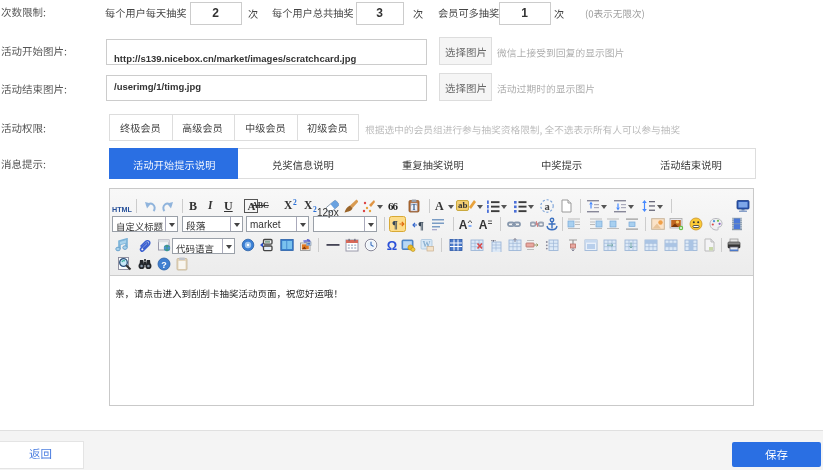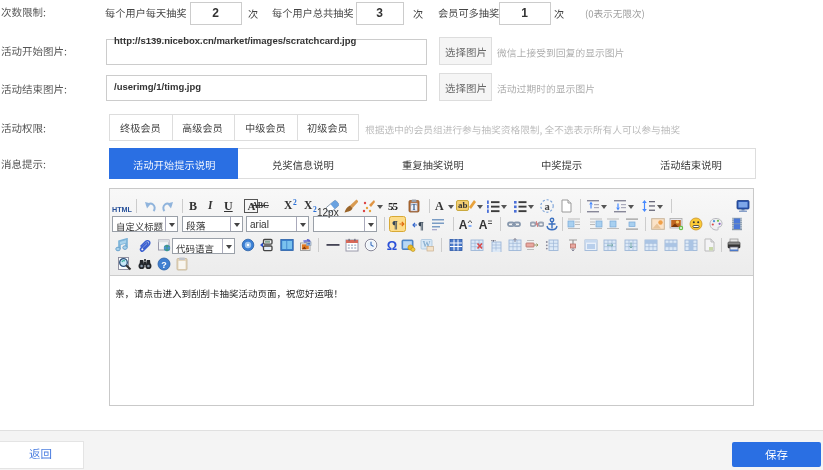--- a/index.html
+++ b/index.html
@@ -27,21 +27,21 @@
 <div style="position:absolute;left:554.0px;top:5.9px;width:10.2px;height:11.4px"><svg width="10.2" height="11.4" viewBox="0 0 10.2 11.4" xmlns="http://www.w3.org/2000/svg">
       <path d="M0.6 1.7C1.3 2.1 2.1 2.7 2.5 3.1L3 2.5C2.6 2 1.7 1.5 1 1.1ZM0.4 8.2 1.1 8.8C1.8 7.8 2.5 6.7 3.1 5.6L2.5 5.1C1.9 6.2 1 7.5 0.4 8.2ZM4.6 0.4C4.3 2 3.7 3.6 2.9 4.6C3.2 4.7 3.5 4.9 3.7 5.1C4.1 4.5 4.5 3.7 4.8 2.9H8.5C8.3 3.6 8 4.4 7.8 4.9C8 4.9 8.3 5.1 8.4 5.2C8.8 4.5 9.2 3.4 9.5 2.4L8.9 2.1L8.8 2.1H5C5.2 1.6 5.3 1.1 5.4 0.6ZM5.8 3.4V4C5.8 5.5 5.6 7.7 2.4 9.2C2.6 9.4 2.9 9.6 3 9.8C5 8.8 5.9 7.5 6.3 6.3C6.9 7.9 7.8 9.1 9.3 9.7C9.4 9.5 9.6 9.2 9.8 9C8 8.4 7.1 6.8 6.6 4.8C6.6 4.5 6.6 4.3 6.6 4V3.4Z" fill="#444"></path>
     </svg></div>
 <div style="position:absolute;left:585.0px;top:6.2px;width:59.8px;height:10.8px"><svg width="59.8" height="10.8" viewBox="0 0 59.8 10.8" xmlns="http://www.w3.org/2000/svg">
       <path d="M2.3 10.3 2.8 10.1C2 8.7 1.6 7.1 1.6 5.5C1.6 3.8 2 2.2 2.8 0.8L2.3 0.6C1.4 2 0.9 3.6 0.9 5.5C0.9 7.4 1.4 8.9 2.3 10.3ZM5.9 8.6C7.2 8.6 8.1 7.4 8.1 4.9C8.1 2.5 7.2 1.3 5.9 1.3C4.6 1.3 3.7 2.5 3.7 4.9C3.7 7.4 4.6 8.6 5.9 8.6ZM5.9 7.9C5.1 7.9 4.6 7 4.6 4.9C4.6 2.9 5.1 2 5.9 2C6.7 2 7.3 2.9 7.3 4.9C7.3 7 6.7 7.9 5.9 7.9ZM11 9.2C11.2 9.1 11.6 8.9 14.2 8.1C14.2 7.9 14.2 7.7 14.1 7.4L11.8 8.2V6C12.4 5.6 12.9 5.2 13.3 4.8C14 6.8 15.4 8.2 17.4 8.9C17.5 8.7 17.7 8.4 17.9 8.3C16.9 8 16.1 7.5 15.4 6.9C16 6.5 16.7 6 17.3 5.5L16.7 5.1C16.3 5.5 15.6 6.1 15 6.5C14.6 6 14.3 5.4 14 4.8H17.5V4.1H13.7V3.3H16.8V2.7H13.7V1.9H17.2V1.2H13.7V0.4H13V1.2H9.6V1.9H13V2.7H10.1V3.3H13V4.1H9.2V4.8H12.4C11.5 5.6 10.1 6.3 8.9 6.7C9.1 6.8 9.3 7.1 9.4 7.3C9.9 7.1 10.5 6.8 11 6.5V7.9C11 8.3 10.8 8.5 10.7 8.6C10.8 8.7 10.9 9 11 9.2ZM20.4 5.1C20 6.2 19.3 7.2 18.5 7.9C18.7 8 19 8.2 19.2 8.3C19.9 7.6 20.7 6.5 21.2 5.3ZM24.7 5.4C25.4 6.3 26.2 7.5 26.4 8.4L27.1 8C26.9 7.2 26.1 6 25.4 5.1ZM19.6 1.1V1.8H26.4V1.1ZM18.7 3.4V4.1H22.6V8.3C22.6 8.4 22.5 8.5 22.4 8.5C22.2 8.5 21.6 8.5 20.9 8.4C21 8.7 21.1 9 21.2 9.2C22 9.2 22.6 9.2 22.9 9.1C23.3 9 23.4 8.7 23.4 8.3V4.1H27.2V3.4ZM28.9 1V1.7H32.1C32 2.4 32 3.1 31.9 3.9H28.3V4.6H31.7C31.4 6.2 30.4 7.8 28.1 8.6C28.3 8.8 28.5 9 28.6 9.2C31.1 8.2 32.1 6.5 32.5 4.6H32.7V7.9C32.7 8.7 32.9 9 33.9 9C34.1 9 35.5 9 35.7 9C36.7 9 36.9 8.6 37 7.1C36.8 7 36.5 6.9 36.3 6.7C36.2 8.1 36.2 8.3 35.7 8.3C35.4 8.3 34.2 8.3 34 8.3C33.5 8.3 33.4 8.2 33.4 7.9V4.6H36.9V3.9H32.6C32.7 3.1 32.8 2.4 32.8 1.7H36.4V1ZM38.3 0.8V9.2H38.9V1.4H40.3C40.1 2.1 39.8 2.9 39.5 3.6C40.2 4.4 40.4 5 40.4 5.6C40.4 5.9 40.3 6.1 40.2 6.2C40.1 6.3 40 6.3 39.9 6.3C39.7 6.3 39.6 6.3 39.3 6.3C39.4 6.5 39.5 6.8 39.5 6.9C39.7 7 40 7 40.2 6.9C40.4 6.9 40.5 6.8 40.7 6.7C40.9 6.5 41 6.1 41 5.6C41 5 40.9 4.3 40.2 3.5C40.5 2.8 40.9 1.8 41.1 1L40.7 0.7L40.6 0.8ZM45.2 3.2V4.4H42.3V3.2ZM45.2 2.6H42.3V1.4H45.2ZM41.6 9.2C41.8 9.1 42.1 9 44.1 8.4C44 8.3 44 8 44 7.8L42.3 8.2V5H43.2C43.7 6.9 44.6 8.4 46.1 9.1C46.3 8.9 46.5 8.7 46.6 8.5C45.9 8.2 45.2 7.7 44.8 7C45.3 6.7 45.9 6.2 46.4 5.8L46 5.3C45.6 5.7 45 6.1 44.5 6.5C44.2 6 44 5.5 43.9 5H45.8V0.8H41.6V7.9C41.6 8.3 41.4 8.5 41.3 8.6C41.4 8.8 41.5 9.1 41.6 9.2ZM47.5 1.6C48.2 1.9 49 2.5 49.4 2.9L49.8 2.3C49.4 1.9 48.6 1.4 48 1ZM47.4 7.7 48 8.2C48.6 7.4 49.4 6.3 49.9 5.3L49.4 4.8C48.7 5.9 47.9 7 47.4 7.7ZM51.3 0.4C51 1.9 50.5 3.4 49.7 4.4C49.9 4.4 50.3 4.6 50.4 4.8C50.8 4.2 51.2 3.5 51.5 2.7H55C54.8 3.4 54.5 4.1 54.3 4.6C54.5 4.7 54.8 4.8 54.9 4.9C55.2 4.2 55.7 3.2 55.9 2.3L55.4 2L55.2 2H51.7C51.9 1.5 52 1 52.1 0.5ZM52.4 3.2V3.8C52.4 5.2 52.2 7.3 49.3 8.7C49.5 8.8 49.7 9.1 49.8 9.3C51.7 8.3 52.6 7.1 52.9 5.9C53.5 7.4 54.3 8.6 55.7 9.1C55.8 9 56 8.7 56.2 8.5C54.5 7.9 53.6 6.4 53.2 4.5C53.2 4.3 53.2 4 53.2 3.8V3.2ZM57.5 10.3C58.4 8.9 58.9 7.4 58.9 5.5C58.9 3.6 58.4 2 57.5 0.6L57 0.8C57.8 2.2 58.2 3.8 58.2 5.5C58.2 7.1 57.8 8.7 57 10.1Z" fill="#999"></path>
     </svg></div>
 <div style="position:absolute;left:1.0px;top:43.7px;width:65.9px;height:11.8px"><svg width="65.9" height="11.8" viewBox="0 0 65.9 11.8" xmlns="http://www.w3.org/2000/svg">
       <path d="M1 1.1C1.6 1.5 2.5 2 2.9 2.3L3.4 1.6C2.9 1.3 2 0.9 1.4 0.6ZM0.4 4C1.1 4.3 2 4.9 2.4 5.1L2.8 4.5C2.4 4.2 1.5 3.7 0.9 3.4ZM0.7 9.4 1.4 9.9C2 9 2.7 7.7 3.3 6.5L2.7 6C2.1 7.2 1.2 8.6 0.7 9.4ZM3.4 3.5V4.3H6.4V6H4.1V10.1H4.9V9.6H8.6V10H9.4V6H7.1V4.3H10V3.5H7.1V1.7C8.1 1.5 8.9 1.3 9.6 1.1L9 0.5C7.8 0.9 5.7 1.2 3.9 1.4C3.9 1.6 4 1.9 4.1 2.1C4.8 2 5.6 1.9 6.4 1.8V3.5ZM4.9 8.9V6.7H8.6V8.9ZM11.4 1.3V2H15.5V1.3ZM17.4 0.6C17.4 1.3 17.4 2.1 17.3 2.8H15.8V3.6H17.3C17.2 6 16.7 8.2 15.3 9.5C15.5 9.6 15.8 9.9 15.9 10.1C17.5 8.6 17.9 6.2 18.1 3.6H19.6C19.5 7.3 19.4 8.7 19.1 9C19 9.2 18.9 9.2 18.7 9.2C18.5 9.2 17.9 9.2 17.3 9.1C17.5 9.4 17.5 9.7 17.6 9.9C18.1 10 18.7 10 19 9.9C19.4 9.9 19.6 9.8 19.8 9.5C20.1 9.1 20.3 7.6 20.4 3.2C20.4 3.1 20.4 2.8 20.4 2.8H18.1C18.1 2.1 18.1 1.3 18.1 0.6ZM11.4 8.8 11.4 8.8V8.8C11.7 8.6 12.1 8.5 15 7.9L15.2 8.6L15.9 8.3C15.7 7.6 15.2 6.4 14.8 5.4L14.2 5.6C14.4 6.1 14.6 6.7 14.8 7.2L12.3 7.7C12.7 6.8 13.1 5.6 13.3 4.5H15.7V3.8H11.1V4.5H12.5C12.3 5.7 11.8 7 11.7 7.3C11.5 7.7 11.4 8 11.2 8.1C11.3 8.2 11.4 8.6 11.4 8.8ZM27.8 1.9V4.9H24.9V4.4V1.9ZM21.5 4.9V5.6H24C23.9 7 23.3 8.5 21.6 9.5C21.8 9.7 22.1 9.9 22.2 10.1C24.1 8.9 24.7 7.3 24.8 5.6H27.8V10.1H28.6V5.6H31V4.9H28.6V1.9H30.6V1.1H21.9V1.9H24.1V4.4L24.1 4.9ZM36.4 5.8V10.1H37.1V9.6H40.2V10.1H41V5.8ZM37.1 8.9V6.5H40.2V8.9ZM36 5C36.3 4.8 36.8 4.8 40.7 4.5C40.8 4.8 40.9 5 41 5.2L41.7 4.9C41.3 4.1 40.6 2.9 39.9 1.9L39.3 2.2C39.6 2.7 40 3.3 40.3 3.8L36.9 4C37.6 3.1 38.3 1.9 38.9 0.6L38.1 0.4C37.6 1.7 36.7 3.1 36.4 3.5C36.2 3.9 35.9 4.2 35.7 4.2C35.8 4.4 36 4.8 36 5ZM33.6 3.3H34.8C34.7 4.7 34.5 5.8 34.1 6.7C33.7 6.4 33.4 6.1 33 5.9C33.2 5.1 33.4 4.2 33.6 3.3ZM32.2 6.2C32.7 6.5 33.3 7 33.8 7.4C33.3 8.4 32.7 9 31.9 9.4C32.1 9.6 32.3 9.9 32.4 10.1C33.2 9.6 33.8 8.9 34.3 7.9C34.7 8.3 35.1 8.7 35.3 9L35.8 8.4C35.5 8 35.1 7.6 34.7 7.2C35.2 6 35.5 4.5 35.6 2.6L35.1 2.6L35 2.6H33.8C33.9 1.9 34 1.2 34.1 0.5L33.4 0.5C33.3 1.1 33.2 1.8 33.1 2.6H32V3.3H32.9C32.7 4.4 32.4 5.4 32.2 6.2ZM45.9 6.3C46.8 6.5 47.8 6.9 48.4 7.2L48.8 6.6C48.2 6.3 47.1 6 46.3 5.8ZM44.9 7.6C46.3 7.8 48.2 8.2 49.2 8.6L49.5 8C48.5 7.7 46.7 7.3 45.3 7.1ZM42.9 0.9V10.1H43.6V9.6H50.8V10.1H51.6V0.9ZM43.6 8.9V1.6H50.8V8.9ZM46.3 1.8C45.8 2.7 44.9 3.5 44 4C44.2 4.1 44.5 4.4 44.6 4.5C44.9 4.3 45.2 4 45.5 3.7C45.9 4.1 46.2 4.4 46.7 4.7C45.8 5.1 44.8 5.4 43.8 5.6C44 5.8 44.1 6.1 44.2 6.2C45.2 6 46.3 5.6 47.3 5.1C48.2 5.6 49.2 5.9 50.2 6.1C50.3 5.9 50.5 5.7 50.6 5.5C49.7 5.4 48.8 5.1 48 4.7C48.8 4.2 49.4 3.6 49.9 2.9L49.4 2.6L49.3 2.6H46.6C46.7 2.4 46.9 2.2 47 2ZM46 3.3 46 3.3H48.8C48.4 3.7 47.9 4 47.3 4.4C46.8 4.1 46.3 3.7 46 3.3ZM54.4 0.7V4.2C54.4 6 54.2 8 52.9 9.5C53.1 9.6 53.4 9.9 53.5 10.1C54.5 9 54.9 7.8 55.1 6.4H59.5V10.1H60.4V5.6H55.2C55.2 5.1 55.2 4.7 55.2 4.2V3.9H62V3.1H59V0.4H58.2V3.1H55.2V0.7ZM64.5 5.1C64.8 5.1 65.2 4.9 65.2 4.4C65.2 4 64.8 3.7 64.5 3.7C64.1 3.7 63.8 4 63.8 4.4C63.8 4.9 64.1 5.1 64.5 5.1ZM64.5 9.4C64.8 9.4 65.2 9.1 65.2 8.7C65.2 8.2 64.8 7.9 64.5 7.9C64.1 7.9 63.8 8.2 63.8 8.7C63.8 9.1 64.1 9.4 64.5 9.4Z" fill="#555"></path>
     </svg></div>
 <div style="position:absolute;left:106px;top:39px;width:321px;height:26px;border:1px solid #ccc;background:#fff"></div>
-<div style="position:absolute;left:114px;top:34px;font:700 9.5px 'Liberation Sans',sans-serif;color:#333;line-height:14.2px;white-space:pre;letter-spacing:normal">http://s139.nicebox.cn/market/images/scratchcard.jpg</div>
+<div style="position:absolute;left:114px;top:52px;font:700 9.5px 'Liberation Sans',sans-serif;color:#333;line-height:14.2px;white-space:pre;letter-spacing:normal">http://s139.nicebox.cn/market/images/scratchcard.jpg</div>
 <div style="position:absolute;left:439px;top:37px;width:53px;height:28px;border:1px solid #ddd;background:#f5f5f5"></div>
 <div style="position:absolute;left:444.5px;top:44.7px;width:42.0px;height:11.8px"><svg width="42.0" height="11.8" viewBox="0 0 42.0 11.8" xmlns="http://www.w3.org/2000/svg">
       <path d="M0.6 1.2C1.2 1.7 2 2.5 2.3 3L2.9 2.5C2.6 2 1.9 1.3 1.2 0.8ZM4.7 0.7C4.4 1.7 4 2.6 3.4 3.2C3.6 3.3 3.9 3.5 4.1 3.6C4.3 3.3 4.6 3 4.8 2.6H6.3V4.1H3.4V4.8H5.3C5.1 6.2 4.7 7.2 3.1 7.7C3.2 7.9 3.5 8.2 3.6 8.4C5.3 7.7 5.8 6.5 6 4.8H7.1V7.2C7.1 8 7.3 8.3 8.1 8.3C8.3 8.3 9 8.3 9.1 8.3C9.8 8.3 10 7.9 10.1 6.6C9.8 6.5 9.5 6.4 9.4 6.3C9.3 7.4 9.3 7.5 9 7.5C8.9 7.5 8.3 7.5 8.2 7.5C7.9 7.5 7.9 7.5 7.9 7.2V4.8H10V4.1H7.1V2.6H9.5V1.9H7.1V0.5H6.3V1.9H5.1C5.2 1.6 5.3 1.2 5.4 0.9ZM2.6 4.5H0.6V5.2H1.9V8.4C1.4 8.6 0.9 9 0.5 9.4L1 10.1C1.6 9.4 2.2 8.9 2.6 8.9C2.8 8.9 3.1 9.2 3.5 9.4C4.2 9.8 5.1 10 6.3 10C7.3 10 9.1 9.9 9.9 9.8C9.9 9.6 10.1 9.2 10.1 9C9.1 9.1 7.5 9.2 6.3 9.2C5.2 9.2 4.3 9.1 3.7 8.8C3.2 8.5 2.9 8.2 2.6 8.2ZM12.4 0.4V2.5H11V3.3H12.4V5.5C11.8 5.7 11.3 5.8 10.9 5.9L11.1 6.7L12.4 6.3V9.1C12.4 9.3 12.3 9.3 12.2 9.3C12.1 9.3 11.6 9.3 11.2 9.3C11.3 9.5 11.4 9.8 11.4 10C12.1 10 12.5 10 12.8 9.9C13 9.8 13.1 9.5 13.1 9.1V6L14.3 5.6L14.2 4.9L13.1 5.3V3.3H14.4V2.5H13.1V0.4ZM18.9 1.7C18.6 2.2 18 2.7 17.5 3.1C16.9 2.7 16.4 2.2 16.1 1.7ZM14.7 1V1.7H15.3C15.7 2.4 16.2 3 16.8 3.5C16 4 15.1 4.4 14.2 4.6C14.4 4.8 14.5 5.1 14.6 5.2C15.6 5 16.6 4.5 17.4 4C18.2 4.6 19.2 5 20.2 5.3C20.3 5.1 20.6 4.8 20.7 4.6C19.7 4.4 18.8 4 18.1 3.5C18.9 2.9 19.6 2.1 20 1.2L19.6 0.9L19.4 1ZM17 4.9V5.8H14.9V6.6H17V7.6H14.3V8.3H17V10.1H17.8V8.3H20.5V7.6H17.8V6.6H19.8V5.8H17.8V4.9ZM24.9 6.3C25.8 6.5 26.8 6.9 27.4 7.2L27.8 6.6C27.2 6.3 26.1 6 25.3 5.8ZM23.9 7.6C25.3 7.8 27.2 8.2 28.2 8.6L28.5 8C27.5 7.7 25.7 7.3 24.3 7.1ZM21.9 0.9V10.1H22.6V9.6H29.8V10.1H30.6V0.9ZM22.6 8.9V1.6H29.8V8.9ZM25.3 1.8C24.8 2.7 23.9 3.5 23 4C23.2 4.1 23.5 4.4 23.6 4.5C23.9 4.3 24.2 4 24.5 3.7C24.9 4.1 25.2 4.4 25.7 4.7C24.8 5.1 23.8 5.4 22.8 5.6C23 5.8 23.1 6.1 23.2 6.2C24.2 6 25.3 5.6 26.3 5.1C27.2 5.6 28.2 5.9 29.2 6.1C29.3 5.9 29.5 5.7 29.6 5.5C28.7 5.4 27.8 5.1 27 4.7C27.8 4.2 28.4 3.6 28.9 2.9L28.4 2.6L28.3 2.6H25.6C25.7 2.4 25.9 2.2 26 2ZM25 3.3 25 3.3H27.8C27.4 3.7 26.9 4 26.3 4.4C25.8 4.1 25.3 3.7 25 3.3ZM33.4 0.7V4.2C33.4 6 33.2 8 31.9 9.5C32.1 9.6 32.4 9.9 32.5 10.1C33.5 9 33.9 7.8 34.1 6.4H38.5V10.1H39.4V5.6H34.2C34.2 5.1 34.2 4.7 34.2 4.2V3.9H41V3.1H38V0.4H37.2V3.1H34.2V0.7Z" fill="#666"></path>
     </svg></div>
 <div style="position:absolute;left:497.0px;top:45.1px;width:127.4px;height:11.0px"><svg width="127.4" height="11.0" viewBox="0 0 127.4 11.0" xmlns="http://www.w3.org/2000/svg">
       <path d="M1.9 0.4C1.6 1 0.9 1.8 0.3 2.3C0.4 2.5 0.6 2.7 0.7 2.9C1.4 2.3 2.1 1.4 2.6 0.6ZM3.2 5.5V6.6C3.2 7.3 3.1 8.2 2.5 8.9C2.6 9 2.9 9.2 2.9 9.4C3.7 8.6 3.8 7.5 3.8 6.7V6.1H5.1V7.2C5.1 7.6 5 7.8 4.9 7.8C4.9 8 5.1 8.3 5.1 8.5C5.3 8.3 5.5 8.1 6.7 7.3C6.6 7.2 6.5 6.9 6.5 6.8L5.7 7.2V5.5ZM7.2 3.1H8.4C8.3 4.3 8.1 5.3 7.7 6.2C7.4 5.4 7.3 4.4 7.1 3.4ZM2.8 4.3V4.9H6V4.8C6.2 4.9 6.3 5.1 6.4 5.2C6.5 5 6.6 4.8 6.7 4.5C6.9 5.4 7.1 6.2 7.4 7C6.9 7.8 6.4 8.4 5.6 8.9C5.7 9 5.9 9.3 6 9.4C6.7 9 7.3 8.4 7.7 7.7C8 8.4 8.5 9 9 9.4C9.1 9.2 9.3 8.9 9.5 8.8C8.9 8.4 8.4 7.8 8.1 7C8.6 5.9 8.9 4.6 9.1 3.1H9.4V2.4H7.4C7.5 1.8 7.6 1.2 7.7 0.5L7 0.4C6.8 1.9 6.6 3.4 6 4.4V4.3ZM3 1.2V3.5H6V1.2H5.5V2.9H4.8V0.4H4.2V2.9H3.5V1.2ZM2.1 2.4C1.7 3.4 0.9 4.4 0.2 5.1C0.3 5.3 0.5 5.6 0.6 5.8C0.9 5.5 1.2 5.2 1.4 4.8V9.4H2.1V3.8C2.4 3.4 2.6 3 2.8 2.6ZM13.5 3.4V4H18.3V3.4ZM13.5 4.8V5.4H18.3V4.8ZM12.8 2V2.6H19.1V2ZM15.1 0.6C15.4 1 15.7 1.6 15.8 2L16.5 1.7C16.3 1.3 16 0.8 15.7 0.4ZM13.4 6.2V9.4H14.1V9H17.7V9.4H18.4V6.2ZM14.1 8.4V6.9H17.7V8.4ZM12.3 0.4C11.8 1.9 11 3.4 10.1 4.3C10.2 4.5 10.5 4.9 10.5 5C10.8 4.7 11.2 4.2 11.5 3.8V9.4H12.1V2.6C12.5 2 12.7 1.3 13 0.6ZM23.8 0.5V8.2H20.1V8.9H28.9V8.2H24.6V4.3H28.2V3.6H24.6V0.5ZM33.9 2.4C34.2 2.8 34.4 3.3 34.6 3.7L35.2 3.4C35 3.1 34.7 2.6 34.4 2.2ZM31 0.4V2.4H29.8V3.1H31V5.2C30.5 5.4 30 5.5 29.7 5.6L29.9 6.3L31 6V8.5C31 8.7 30.9 8.7 30.8 8.7C30.7 8.7 30.3 8.7 30 8.7C30 8.9 30.1 9.2 30.2 9.4C30.7 9.4 31.1 9.4 31.3 9.2C31.6 9.1 31.7 8.9 31.7 8.5V5.7L32.6 5.4L32.5 4.7L31.7 5V3.1H32.6V2.4H31.7V0.4ZM35 0.6C35.1 0.8 35.3 1.1 35.4 1.4H33.2V2.1H38.5V1.4H36.2C36 1.1 35.8 0.8 35.6 0.5ZM36.9 2.2C36.8 2.6 36.4 3.3 36.1 3.7H32.8V4.4H38.7V3.7H36.8C37.1 3.3 37.4 2.8 37.6 2.4ZM36.9 6.1C36.7 6.7 36.4 7.2 36 7.6C35.4 7.3 34.9 7.1 34.3 7C34.5 6.7 34.7 6.4 34.9 6.1ZM33.3 7.3C34 7.5 34.7 7.7 35.3 8C34.7 8.4 33.7 8.6 32.5 8.8C32.7 8.9 32.8 9.2 32.8 9.4C34.3 9.2 35.3 8.9 36.1 8.3C36.9 8.7 37.6 9.1 38.1 9.4L38.6 8.9C38.1 8.5 37.4 8.2 36.7 7.9C37.1 7.4 37.4 6.8 37.6 6.1H38.8V5.4H35.3C35.5 5.1 35.6 4.8 35.7 4.5L35 4.4C34.9 4.7 34.7 5.1 34.5 5.4H32.7V6.1H34.2C33.9 6.5 33.6 6.9 33.3 7.3ZM47.2 0.4C45.6 0.7 42.5 1 40 1.1C40.1 1.2 40.2 1.5 40.2 1.7C42.7 1.6 45.8 1.4 47.7 1ZM43.4 1.7C43.7 2.2 43.9 2.8 43.9 3.2L44.6 3C44.6 2.6 44.3 2 44.1 1.6ZM46.8 1.5C46.6 2 46.2 2.7 45.9 3.2H41.6L42.1 3C42 2.7 41.7 2.1 41.5 1.7L40.8 1.9C41.1 2.3 41.4 2.9 41.5 3.2H39.9V5.2H40.6V3.9H47.6V5.2H48.3V3.2H46.6C46.9 2.8 47.3 2.3 47.5 1.8ZM46 5.7C45.5 6.4 44.9 6.9 44.1 7.4C43.3 6.9 42.7 6.3 42.2 5.7ZM41.1 5V5.7H41.5L41.4 5.7C41.9 6.5 42.6 7.2 43.4 7.7C42.3 8.2 41 8.5 39.7 8.7C39.9 8.9 40.1 9.2 40.1 9.4C41.6 9.1 42.9 8.8 44.1 8.2C45.2 8.8 46.6 9.2 48 9.4C48.1 9.2 48.3 8.9 48.5 8.7C47.1 8.5 45.9 8.2 44.8 7.7C45.8 7.1 46.6 6.3 47.1 5.3L46.6 4.9L46.5 5ZM55.3 1.2V7.2H56V1.2ZM57.2 0.5V8.3C57.2 8.4 57.2 8.5 57 8.5C56.8 8.5 56.3 8.5 55.7 8.5C55.8 8.7 56 9 56 9.2C56.7 9.2 57.2 9.2 57.5 9.1C57.8 8.9 57.9 8.7 57.9 8.3V0.5ZM49.6 8.2 49.8 8.9C51.1 8.7 52.9 8.3 54.7 8L54.6 7.3L52.6 7.7V6.2H54.5V5.5H52.6V4.5H51.9V5.5H50V6.2H51.9V7.8ZM50.2 4.3C50.4 4.2 50.8 4.2 53.8 3.9C54 4.1 54.1 4.3 54.2 4.5L54.7 4.1C54.4 3.6 53.8 2.7 53.3 2L52.7 2.3C53 2.6 53.2 3 53.4 3.3L50.9 3.5C51.3 3 51.7 2.3 52.1 1.7H54.7V1H49.7V1.7H51.3C50.9 2.4 50.5 3 50.4 3.2C50.2 3.4 50.1 3.6 49.9 3.6C50 3.8 50.1 4.2 50.2 4.3ZM62.5 3.7H64.9V6H62.5ZM61.8 3.1V6.6H65.6V3.1ZM59.6 0.8V9.4H60.4V8.9H67V9.4H67.8V0.8ZM60.4 8.2V1.5H67V8.2ZM71.4 4.3H76V5H71.4ZM71.4 3.1H76V3.8H71.4ZM70.7 2.6V5.5H71.8C71.2 6.2 70.4 6.9 69.5 7.4C69.7 7.5 69.9 7.7 70 7.9C70.4 7.6 70.8 7.3 71.2 7C71.6 7.4 72.1 7.8 72.7 8.1C71.5 8.4 70.2 8.7 68.9 8.8C69 8.9 69.2 9.2 69.2 9.4C70.7 9.3 72.2 9 73.6 8.5C74.8 8.9 76.1 9.2 77.6 9.3C77.7 9.1 77.9 8.8 78 8.7C76.7 8.6 75.5 8.4 74.4 8.1C75.3 7.7 76.1 7.1 76.6 6.4L76.2 6.1L76 6.1H72.1C72.3 5.9 72.4 5.7 72.6 5.5L72.5 5.5H76.7V2.6ZM71.2 0.4C70.8 1.4 69.9 2.3 69.1 2.8C69.2 3 69.4 3.3 69.5 3.4C70.1 3 70.6 2.5 71 2H77.4V1.3H71.5C71.6 1.1 71.8 0.9 71.9 0.6ZM75.5 6.7C75 7.1 74.3 7.5 73.5 7.8C72.8 7.5 72.2 7.1 71.7 6.7ZM83.8 4.5C84.3 5.2 85 6.2 85.3 6.8L85.9 6.4C85.6 5.8 84.9 4.9 84.4 4.2ZM80.8 0.4C80.7 0.8 80.5 1.5 80.4 2H79.3V9.2H79.9V8.4H82.7V2H81C81.2 1.5 81.4 1 81.5 0.5ZM79.9 2.6H82V4.7H79.9ZM79.9 7.7V5.3H82V7.7ZM84.3 0.4C83.9 1.7 83.4 3.1 82.7 3.9C82.9 4 83.2 4.2 83.4 4.4C83.7 3.9 84 3.3 84.3 2.6H86.8C86.7 6.5 86.5 8.1 86.2 8.4C86.1 8.5 86 8.6 85.8 8.6C85.6 8.6 85 8.5 84.3 8.5C84.5 8.7 84.5 9 84.6 9.2C85.1 9.2 85.7 9.3 86 9.2C86.4 9.2 86.6 9.1 86.8 8.8C87.2 8.3 87.3 6.8 87.5 2.3C87.5 2.2 87.5 1.9 87.5 1.9H84.5C84.7 1.5 84.8 1 85 0.5ZM90.6 3H95.6V4.1H90.6ZM90.6 1.5H95.6V2.5H90.6ZM89.9 0.9V4.7H96.4V0.9ZM96.2 5.4C95.9 6 95.3 6.9 94.9 7.4L95.5 7.7C95.9 7.1 96.5 6.4 96.9 5.7ZM89.4 5.7C89.8 6.3 90.3 7.2 90.5 7.7L91.1 7.4C90.9 6.9 90.4 6.1 90 5.5ZM93.8 5V8.2H92.3V5H91.6V8.2H88.6V8.9H97.6V8.2H94.5V5ZM100.3 5.2C99.9 6.3 99.1 7.4 98.3 8.1C98.5 8.2 98.9 8.4 99 8.5C99.8 7.8 100.6 6.6 101 5.4ZM104.7 5.5C105.4 6.4 106.2 7.7 106.4 8.5L107.2 8.2C106.9 7.4 106.1 6.1 105.4 5.2ZM99.5 1.1V1.8H106.4V1.1ZM98.6 3.5V4.2H102.5V8.4C102.5 8.6 102.5 8.6 102.3 8.6C102.1 8.7 101.4 8.7 100.8 8.6C100.9 8.8 101 9.2 101 9.4C101.9 9.4 102.5 9.4 102.8 9.3C103.2 9.1 103.3 8.9 103.3 8.4V4.2H107.2V3.5ZM111.5 5.9C112.3 6.1 113.3 6.4 113.8 6.7L114.1 6.2C113.6 5.9 112.6 5.6 111.8 5.4ZM110.5 7.1C111.8 7.3 113.5 7.7 114.5 8L114.8 7.5C113.9 7.2 112.2 6.8 110.8 6.6ZM108.6 0.8V9.4H109.3V9H116.1V9.4H116.8V0.8ZM109.3 8.3V1.5H116.1V8.3ZM111.9 1.7C111.4 2.5 110.5 3.3 109.7 3.8C109.8 3.9 110.1 4.1 110.2 4.2C110.5 4 110.8 3.8 111.1 3.5C111.4 3.8 111.8 4.1 112.2 4.4C111.3 4.8 110.4 5.1 109.5 5.2C109.6 5.4 109.8 5.7 109.9 5.8C110.8 5.6 111.8 5.2 112.8 4.7C113.6 5.2 114.5 5.5 115.5 5.7C115.5 5.5 115.7 5.3 115.9 5.2C115 5 114.1 4.7 113.4 4.4C114.1 3.9 114.7 3.4 115.1 2.7L114.7 2.4L114.6 2.5H112.1C112.2 2.3 112.4 2.1 112.5 1.9ZM111.5 3.1 111.6 3H114.1C113.8 3.4 113.3 3.8 112.8 4.1C112.3 3.8 111.8 3.5 111.5 3.1ZM119.4 0.6V3.9C119.4 5.6 119.2 7.5 118 8.8C118.2 9 118.4 9.3 118.6 9.4C119.5 8.4 119.9 7.2 120 6H124.1V9.4H124.9V5.3H120.1C120.1 4.8 120.1 4.4 120.1 3.9V3.7H126.4V2.9H123.7V0.4H122.9V2.9H120.1V0.6Z" fill="#aaa"></path>
     </svg></div>
 <div style="position:absolute;left:1.0px;top:81.7px;width:65.9px;height:11.8px"><svg width="65.9" height="11.8" viewBox="0 0 65.9 11.8" xmlns="http://www.w3.org/2000/svg">
       <path d="M1 1.1C1.6 1.5 2.5 2 2.9 2.3L3.4 1.6C2.9 1.3 2 0.9 1.4 0.6ZM0.4 4C1.1 4.3 2 4.9 2.4 5.1L2.8 4.5C2.4 4.2 1.5 3.7 0.9 3.4ZM0.7 9.4 1.4 9.9C2 9 2.7 7.7 3.3 6.5L2.7 6C2.1 7.2 1.2 8.6 0.7 9.4ZM3.4 3.5V4.3H6.4V6H4.1V10.1H4.9V9.6H8.6V10H9.4V6H7.1V4.3H10V3.5H7.1V1.7C8.1 1.5 8.9 1.3 9.6 1.1L9 0.5C7.8 0.9 5.7 1.2 3.9 1.4C3.9 1.6 4 1.9 4.1 2.1C4.8 2 5.6 1.9 6.4 1.8V3.5ZM4.9 8.9V6.7H8.6V8.9ZM11.4 1.3V2H15.5V1.3ZM17.4 0.6C17.4 1.3 17.4 2.1 17.3 2.8H15.8V3.6H17.3C17.2 6 16.7 8.2 15.3 9.5C15.5 9.6 15.8 9.9 15.9 10.1C17.5 8.6 17.9 6.2 18.1 3.6H19.6C19.5 7.3 19.4 8.7 19.1 9C19 9.2 18.9 9.2 18.7 9.2C18.5 9.2 17.9 9.2 17.3 9.1C17.5 9.4 17.5 9.7 17.6 9.9C18.1 10 18.7 10 19 9.9C19.4 9.9 19.6 9.8 19.8 9.5C20.1 9.1 20.3 7.6 20.4 3.2C20.4 3.1 20.4 2.8 20.4 2.8H18.1C18.1 2.1 18.1 1.3 18.1 0.6ZM11.4 8.8 11.4 8.8V8.8C11.7 8.6 12.1 8.5 15 7.9L15.2 8.6L15.9 8.3C15.7 7.6 15.2 6.4 14.8 5.4L14.2 5.6C14.4 6.1 14.6 6.7 14.8 7.2L12.3 7.7C12.7 6.8 13.1 5.6 13.3 4.5H15.7V3.8H11.1V4.5H12.5C12.3 5.7 11.8 7 11.7 7.3C11.5 7.7 11.4 8 11.2 8.1C11.3 8.2 11.4 8.6 11.4 8.8ZM21.4 8.7 21.5 9.5C22.5 9.3 23.9 9 25.3 8.7L25.2 7.9C23.8 8.2 22.3 8.5 21.4 8.7ZM21.6 4.8C21.7 4.7 22 4.6 23.3 4.5C22.9 5.1 22.4 5.7 22.2 5.9C21.9 6.2 21.6 6.5 21.4 6.5C21.5 6.8 21.6 7.1 21.7 7.3C21.9 7.2 22.3 7.1 25.2 6.6C25.2 6.4 25.2 6.1 25.2 5.9L22.8 6.2C23.7 5.3 24.5 4.2 25.2 3.1L24.5 2.6C24.3 3 24.1 3.4 23.8 3.8L22.4 3.9C23.1 3 23.7 1.9 24.1 0.8L23.3 0.5C22.9 1.7 22.2 3 21.9 3.3C21.7 3.7 21.5 3.9 21.3 4C21.4 4.2 21.5 4.6 21.6 4.8ZM27.7 0.4V1.8H25.3V2.6H27.7V4.2H25.5V5H30.7V4.2H28.5V2.6H30.9V1.8H28.5V0.4ZM25.8 6V10.1H26.6V9.6H29.7V10H30.5V6ZM26.6 8.9V6.8H29.7V8.9ZM33 3.4V6.4H35.9C34.9 7.6 33.4 8.6 31.9 9.1C32.1 9.2 32.3 9.5 32.5 9.7C33.8 9.2 35.3 8.2 36.3 7V10.1H37.1V7C38.2 8.2 39.7 9.2 41.1 9.7C41.2 9.5 41.5 9.2 41.6 9.1C40.2 8.6 38.6 7.6 37.6 6.4H40.5V3.4H37.1V2.3H41.2V1.5H37.1V0.4H36.3V1.5H32.3V2.3H36.3V3.4ZM33.8 4.1H36.3V5.7H33.8ZM37.1 4.1H39.7V5.7H37.1ZM45.9 6.3C46.8 6.5 47.8 6.9 48.4 7.2L48.8 6.6C48.2 6.3 47.1 6 46.3 5.8ZM44.9 7.6C46.3 7.8 48.2 8.2 49.2 8.6L49.5 8C48.5 7.7 46.7 7.3 45.3 7.1ZM42.9 0.9V10.1H43.6V9.6H50.8V10.1H51.6V0.9ZM43.6 8.9V1.6H50.8V8.9ZM46.3 1.8C45.8 2.7 44.9 3.5 44 4C44.2 4.1 44.5 4.4 44.6 4.5C44.9 4.3 45.2 4 45.5 3.7C45.9 4.1 46.2 4.4 46.7 4.7C45.8 5.1 44.8 5.4 43.8 5.6C44 5.8 44.1 6.1 44.2 6.2C45.2 6 46.3 5.6 47.3 5.1C48.2 5.6 49.2 5.9 50.2 6.1C50.3 5.9 50.5 5.7 50.6 5.5C49.7 5.4 48.8 5.1 48 4.7C48.8 4.2 49.4 3.6 49.9 2.9L49.4 2.6L49.3 2.6H46.6C46.7 2.4 46.9 2.2 47 2ZM46 3.3 46 3.3H48.8C48.4 3.7 47.9 4 47.3 4.4C46.8 4.1 46.3 3.7 46 3.3ZM54.4 0.7V4.2C54.4 6 54.2 8 52.9 9.5C53.1 9.6 53.4 9.9 53.5 10.1C54.5 9 54.9 7.8 55.1 6.4H59.5V10.1H60.4V5.6H55.2C55.2 5.1 55.2 4.7 55.2 4.2V3.9H62V3.1H59V0.4H58.2V3.1H55.2V0.7ZM64.5 5.1C64.8 5.1 65.2 4.9 65.2 4.4C65.2 4 64.8 3.7 64.5 3.7C64.1 3.7 63.8 4 63.8 4.4C63.8 4.9 64.1 5.1 64.5 5.1ZM64.5 9.4C64.8 9.4 65.2 9.1 65.2 8.7C65.2 8.2 64.8 7.9 64.5 7.9C64.1 7.9 63.8 8.2 63.8 8.7C63.8 9.1 64.1 9.4 64.5 9.4Z" fill="#555"></path>
     </svg></div>
@@ -135,21 +135,21 @@
       <path d="M6 6.5 L8.5 9 C8 12 4.5 12.5 0.5 13.5 C1.5 10 3 8 6 6.5 Z" fill="#9a6428"></path>
     </svg></div>
 <div style="position:absolute;left:362px;top:199px;width:14px;height:14px"><svg width="14" height="14" viewBox="0 0 14 14" xmlns="http://www.w3.org/2000/svg">
       <path d="M12 1 L7 6 L9 8 L13 3 Z" fill="#e09545"></path>
       <circle cx="3" cy="4" r="1.2" fill="#d44"></circle>
       <circle cx="5" cy="9" r="1.2" fill="#e7a23c"></circle>
       <circle cx="2" cy="12" r="1.2" fill="#d44"></circle>
       <circle cx="8" cy="12" r="1.2" fill="#e7a23c"></circle>
     </svg></div>
 <div style="position:absolute;left:377px;top:205px;width:0;height:0;border:3px solid transparent;border-top:4px solid #555"></div>
-<div style="position:absolute;left:388px;top:197.8px;font:700 11px 'Liberation Serif',serif;color:#222;line-height:16.5px;white-space:pre;letter-spacing:-1px">55</div>
+<div style="position:absolute;left:388px;top:197.8px;font:700 11px 'Liberation Serif',serif;color:#222;line-height:16.5px;white-space:pre;letter-spacing:-1px">66</div>
 <div style="position:absolute;left:407px;top:199px;width:14px;height:14px"><svg width="14" height="14" viewBox="0 0 14 14" xmlns="http://www.w3.org/2000/svg">
       <rect x="2" y="1.5" width="10" height="11.5" rx="1.2" fill="#b87038" stroke="#8a4f1d" stroke-width="0.8"></rect>
       <rect x="4.5" y="0.5" width="5" height="2.6" rx="0.9" fill="#999ea8"></rect>
       <rect x="3.8" y="4" width="6.4" height="8" fill="#eef2fa" stroke="#99a" stroke-width="0.5"></rect>
       <text x="7" y="10.8" font-family="Liberation Serif" font-size="7.5" font-weight="bold" fill="#345a8a" text-anchor="middle">T</text>
     </svg></div>
 <div style="position:absolute;left:428.5px;top:199px;width:1px;height:14px;background:#ccc"></div>
 <div style="position:absolute;left:435px;top:197.0px;font:700 12px 'Liberation Serif',serif;color:#333;line-height:18.0px;white-space:pre;letter-spacing:normal">A</div>
 <div style="position:absolute;left:448px;top:205px;width:0;height:0;border:3px solid transparent;border-top:4px solid #555"></div>
 <div style="position:absolute;left:456px;top:200px;width:13px;height:11px;background:#f3cf73;border:1px solid #caa93e;border-radius:2px"></div>
@@ -235,21 +235,21 @@
     </svg></div>
 <div style="position:absolute;left:182px;top:216px;width:61px;height:16px;border:1px solid #9aa0a8;background:#fff"></div>
 <div style="position:absolute;left:230px;top:217px;width:12px;height:14px;border-left:1px solid #aab;background:#fff"></div>
 <div style="position:absolute;left:234px;top:222.5px;width:0;height:0;border:3px solid transparent;border-top:4px solid #444"></div>
 <div style="position:absolute;left:186.0px;top:218.1px;width:19.6px;height:11.0px"><svg width="19.6" height="11.0" viewBox="0 0 19.6 11.0" xmlns="http://www.w3.org/2000/svg">
       <path d="M5.3 0.8V1.9C5.3 2.7 5.1 3.5 4.1 4.2C4.3 4.3 4.6 4.5 4.7 4.6C5.7 3.9 6 2.8 6 2V1.4H7.3V3.2C7.3 3.9 7.5 4.2 8.1 4.2C8.2 4.2 8.7 4.2 8.8 4.2C9 4.2 9.2 4.1 9.3 4.1C9.3 4 9.3 3.7 9.3 3.5C9.2 3.6 9 3.6 8.8 3.6C8.7 3.6 8.3 3.6 8.2 3.6C8 3.6 8 3.5 8 3.2V0.8ZM4.6 4.8V5.5H5.3L4.9 5.6C5.2 6.4 5.7 7.1 6.2 7.7C5.5 8.3 4.7 8.6 3.9 8.8C4 9 4.2 9.3 4.2 9.4C5.2 9.2 6 8.8 6.7 8.2C7.4 8.7 8.1 9.1 8.9 9.4C9.1 9.2 9.3 8.9 9.4 8.8C8.6 8.6 7.9 8.2 7.2 7.7C7.9 7.1 8.4 6.2 8.7 5L8.2 4.8L8.1 4.8ZM5.5 5.5H7.8C7.6 6.2 7.2 6.8 6.7 7.3C6.2 6.8 5.8 6.2 5.5 5.5ZM1.2 1.3V7L0.3 7.1L0.5 7.8L1.2 7.7V9.3H1.9V7.6L4.3 7.2L4.2 6.5L1.9 6.9V5.4H4.1V4.8H1.9V3.4H4.1V2.8H1.9V1.7C2.7 1.5 3.7 1.2 4.4 0.9L3.8 0.3C3.1 0.7 2.1 1 1.2 1.3ZM10.4 8.8 10.9 9.4C11.5 8.6 12.2 7.7 12.8 6.9L12.4 6.3C11.7 7.2 10.9 8.2 10.4 8.8ZM10.9 2.9C11.4 3.2 12.2 3.7 12.5 4L13 3.4C12.6 3.1 11.8 2.7 11.3 2.4ZM10.2 4.9C10.8 5.1 11.5 5.6 11.9 5.9L12.3 5.3C12 5 11.2 4.6 10.6 4.3ZM14.9 2.2C14.5 3 13.7 3.9 12.7 4.6C12.8 4.7 13.1 4.9 13.2 5C13.6 4.7 14 4.4 14.3 4.1C14.6 4.4 15.1 4.8 15.5 5.1C14.6 5.6 13.6 5.9 12.7 6.1C12.9 6.3 13 6.5 13.1 6.7L13.7 6.5V9.4H14.4V9H17.6V9.4H18.3V6.5H13.9C14.7 6.2 15.4 5.9 16.2 5.5C17 6 18 6.4 18.9 6.7C19 6.5 19.2 6.2 19.3 6C18.5 5.8 17.6 5.5 16.8 5.1C17.5 4.6 18.1 3.9 18.5 3.2L18.1 2.9L17.9 3H15.2C15.4 2.8 15.5 2.6 15.6 2.4ZM14.4 8.4V7.1H17.6V8.4ZM17.5 3.6C17.1 4 16.7 4.4 16.1 4.7C15.6 4.4 15.1 4 14.7 3.6L14.8 3.6ZM10.4 1.1V1.7H12.6V2.6H13.3V1.7H16V2.6H16.7V1.7H19V1.1H16.7V0.4H16V1.1H13.3V0.4H12.6V1.1Z" fill="#333"></path>
     </svg></div>
 <div style="position:absolute;left:246px;top:216px;width:63px;height:16px;border:1px solid #9aa0a8;background:#fff"></div>
 <div style="position:absolute;left:296px;top:217px;width:12px;height:14px;border-left:1px solid #aab;background:#fff"></div>
 <div style="position:absolute;left:300px;top:222.5px;width:0;height:0;border:3px solid transparent;border-top:4px solid #444"></div>
-<div style="position:absolute;left:250px;top:216.5px;font:400 10px 'Liberation Sans',sans-serif;color:#333;line-height:15.0px;white-space:pre;letter-spacing:normal">arial</div>
+<div style="position:absolute;left:250px;top:216.5px;font:400 10px 'Liberation Sans',sans-serif;color:#333;line-height:15.0px;white-space:pre;letter-spacing:normal">market</div>
 <div style="position:absolute;left:313px;top:216px;width:64px;height:16px;border:1px solid #9aa0a8;background:#fff"></div>
 <div style="position:absolute;left:364px;top:217px;width:12px;height:14px;border-left:1px solid #aab;background:#fff"></div>
 <div style="position:absolute;left:368px;top:222.5px;width:0;height:0;border:3px solid transparent;border-top:4px solid #444"></div>
 <div style="position:absolute;left:317px;top:205px;font:400 10px 'Liberation Sans',sans-serif;color:#333;line-height:15.0px;white-space:pre;letter-spacing:normal">12px</div>
 <div style="position:absolute;left:383.5px;top:217px;width:1px;height:14px;background:#ccc"></div>
 <div style="position:absolute;left:389px;top:216px;width:17px;height:16px"><svg width="17" height="16" viewBox="0 0 17 16" xmlns="http://www.w3.org/2000/svg">
       <rect x="0.5" y="0.5" width="16" height="15" rx="2" fill="#fddd8a" stroke="#d8a935" stroke-width="1"></rect>
       <text x="6" y="12" font-family="Liberation Serif" font-size="11" font-weight="bold" fill="#345" text-anchor="middle">¶</text>
       <path d="M10.5 8 L14.5 8 M12.8 5.8 L14.8 8 L12.8 10.2" stroke="#e06a10" stroke-width="1.2" fill="none"></path>
     </svg></div>

